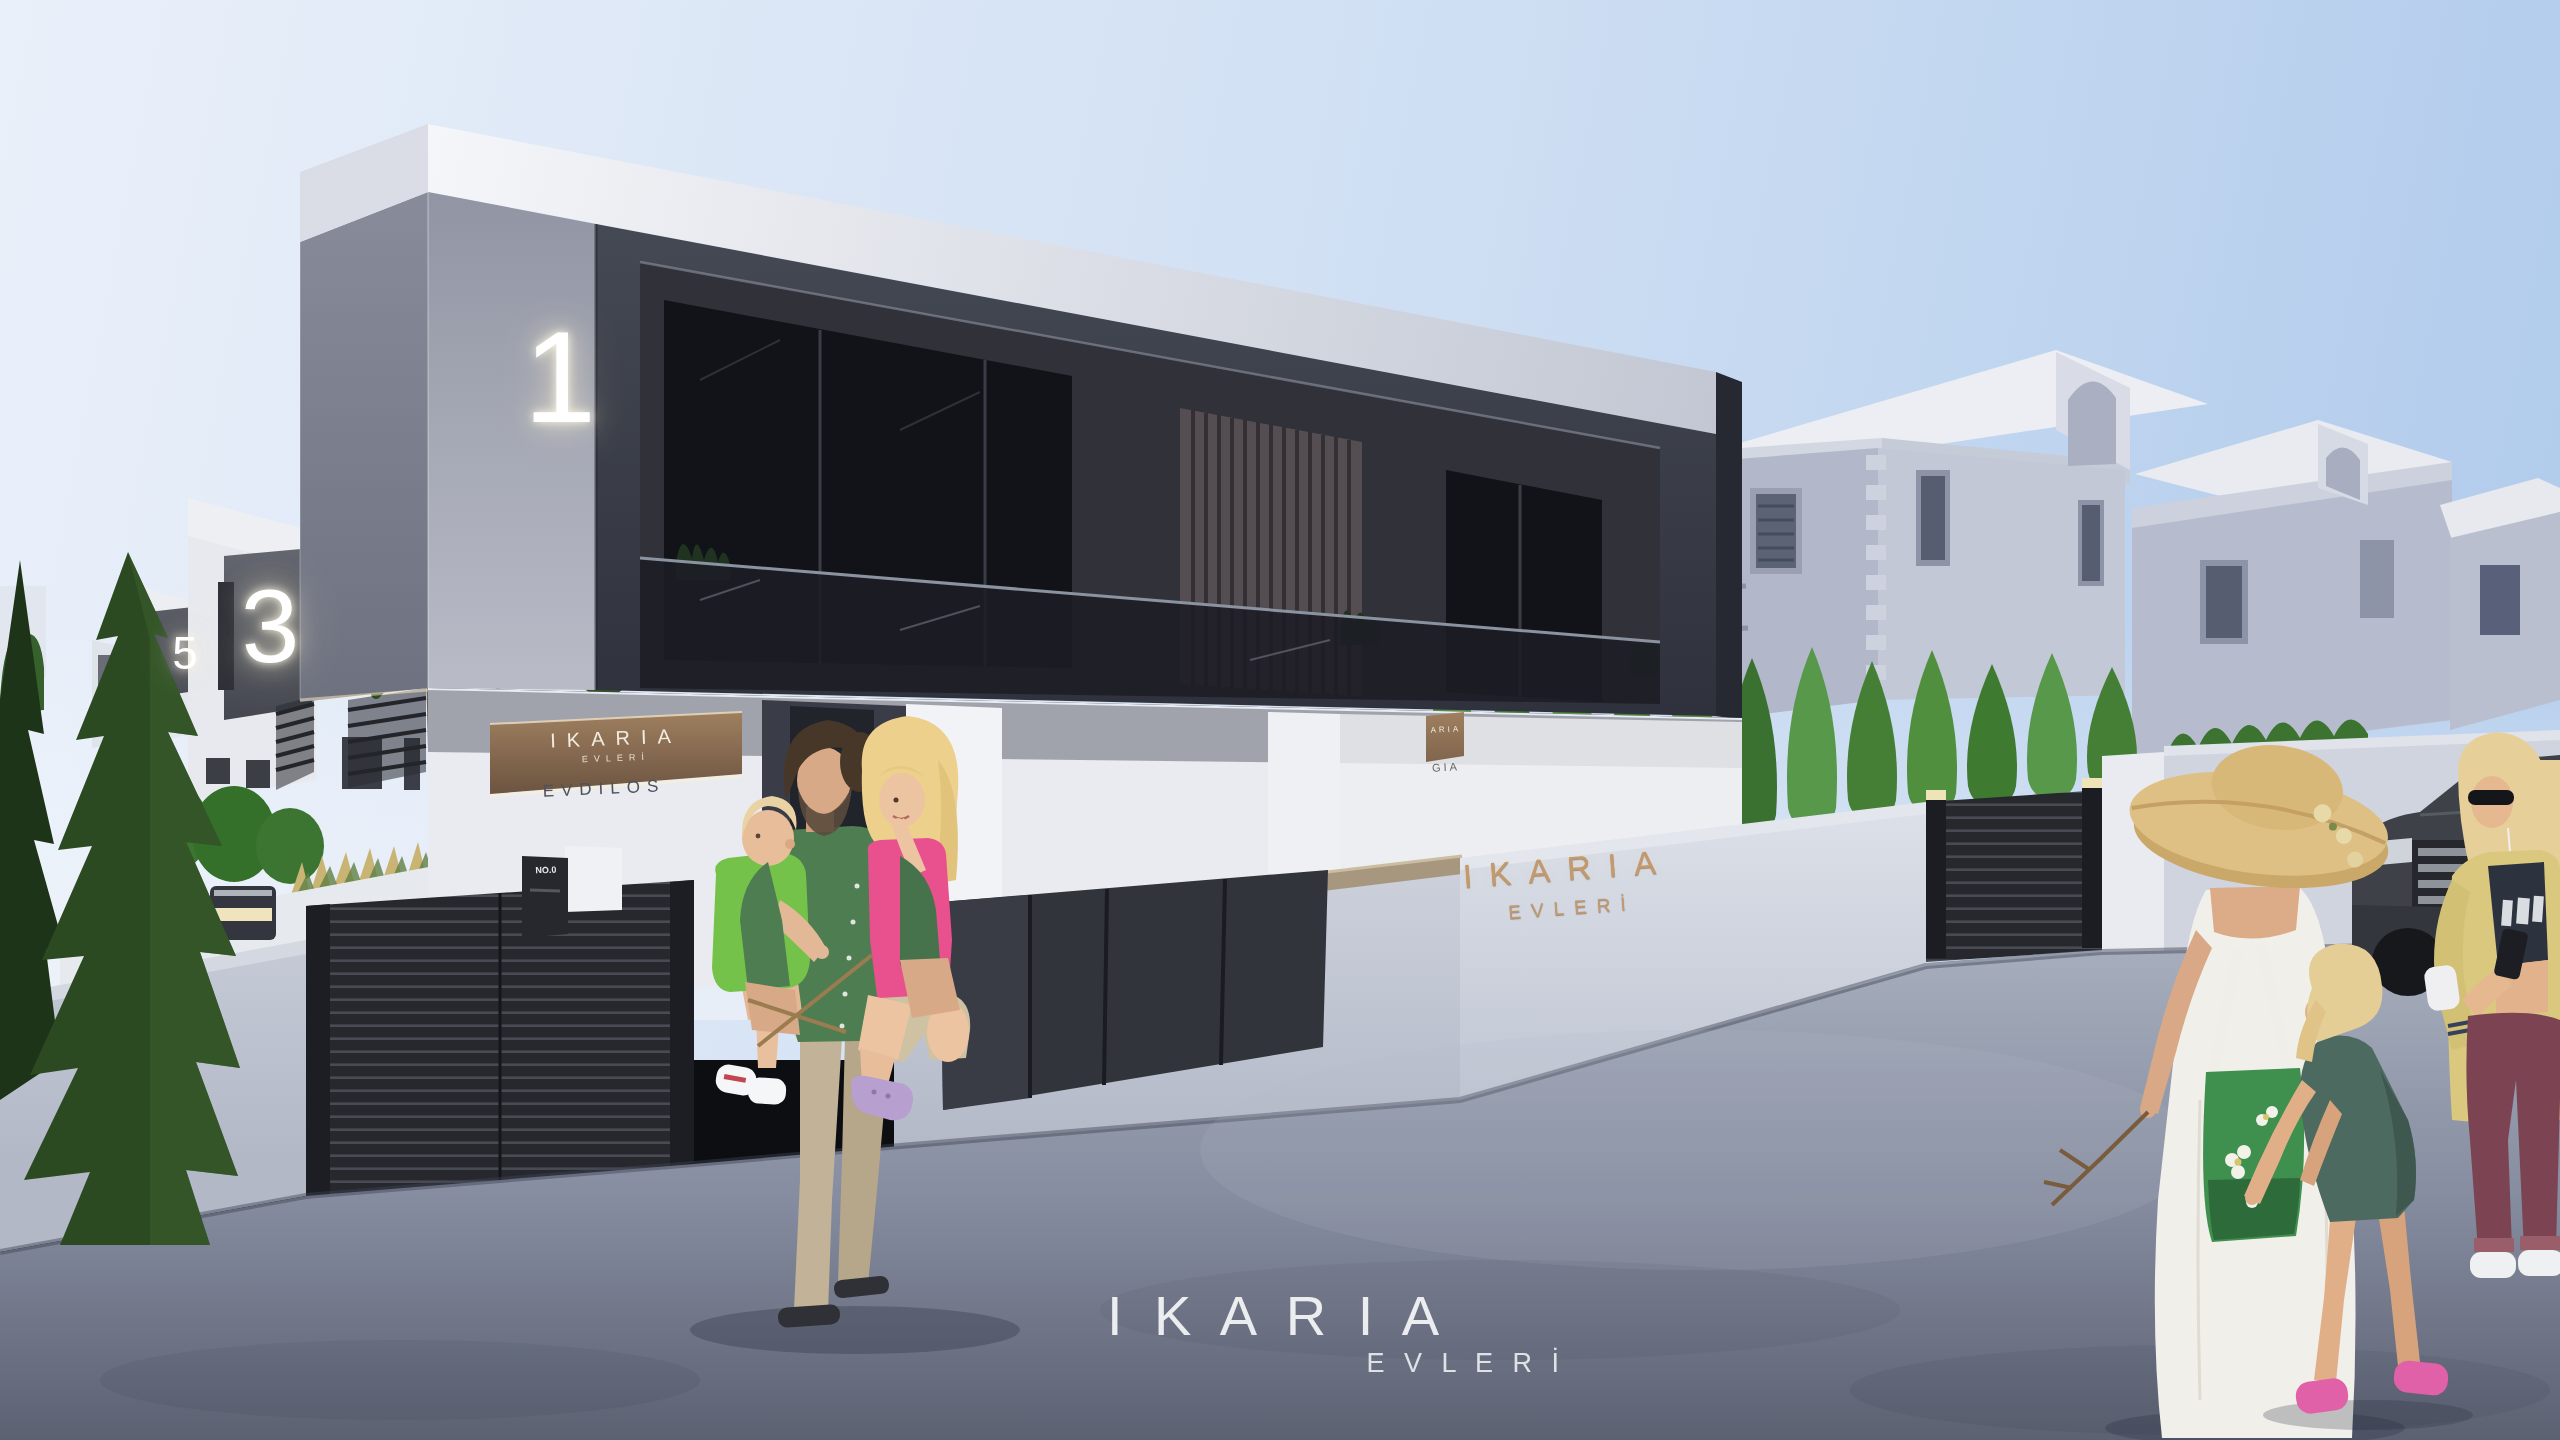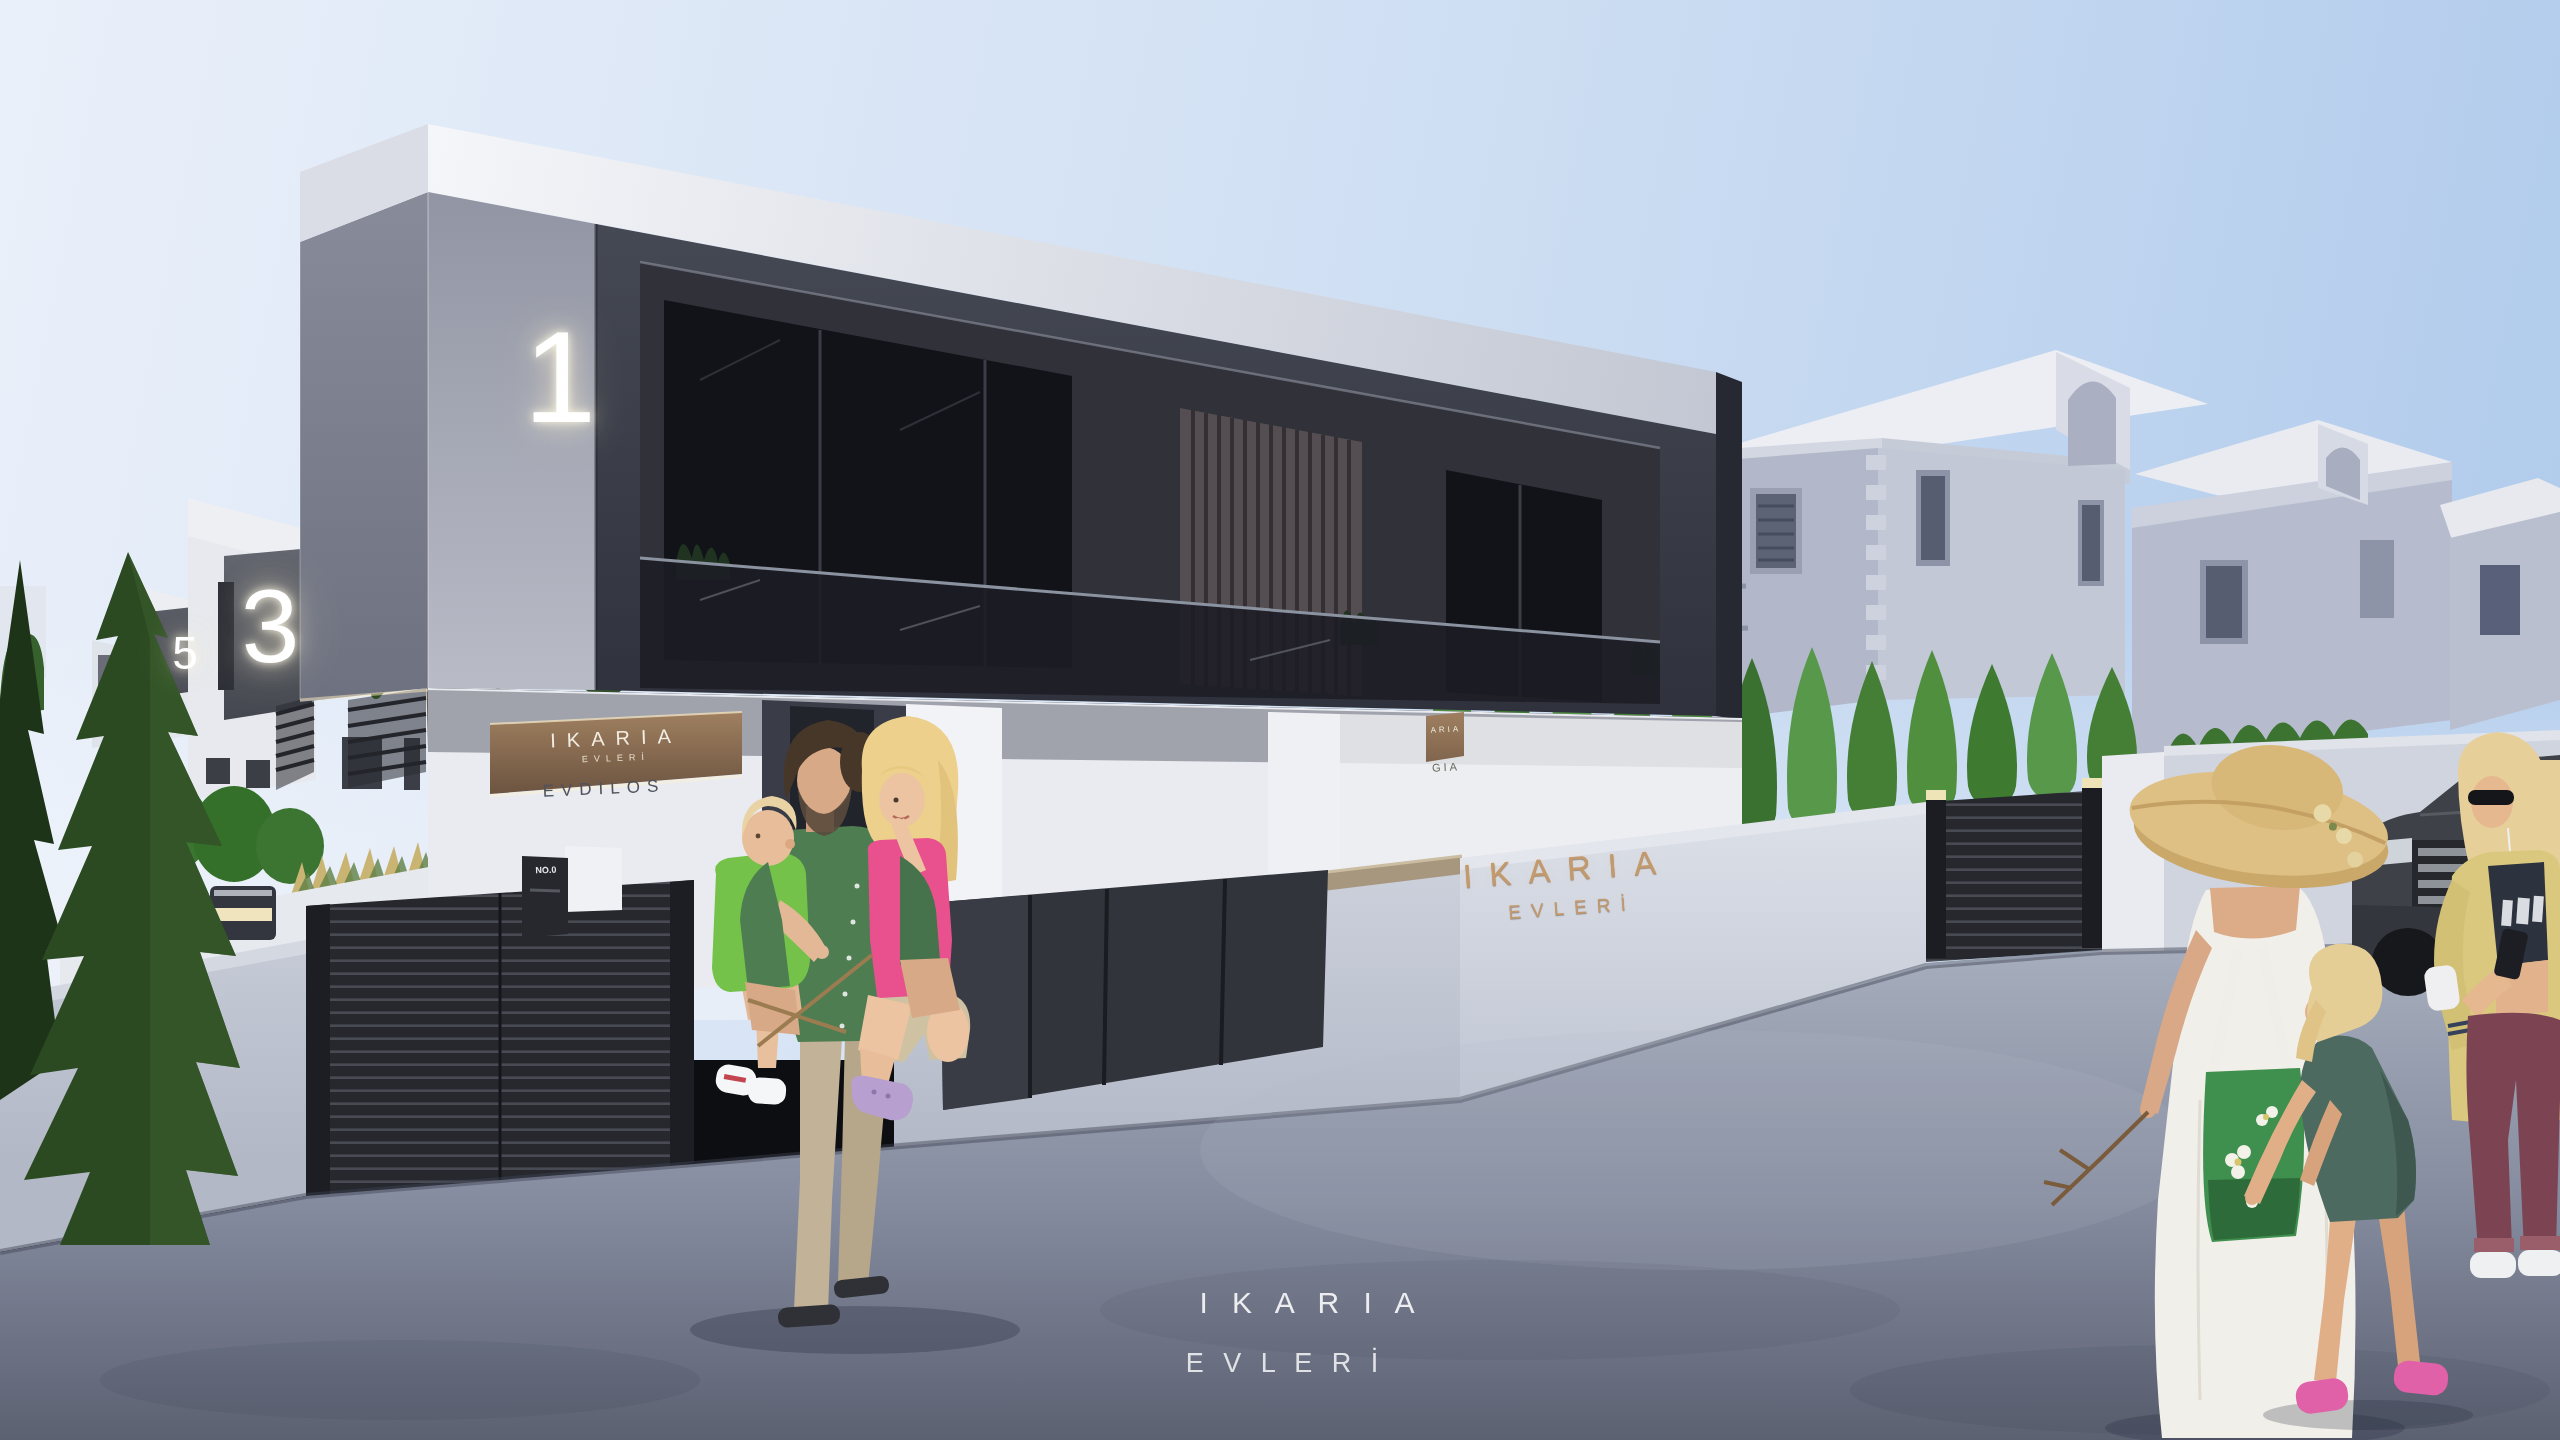--- a/index.html
+++ b/index.html
@@ -482,16 +482,16 @@
 <div class="ov" style="left:480px;top:780px;width:248px;font-size:17px;letter-spacing:7px;color:#4e525c;transform:rotate(-2.6deg);">EVDILOS</div>
 
 <div class="ov" style="left:1422px;top:726px;width:48px;font-size:8px;letter-spacing:3px;color:#efe9dc;transform:rotate(-3deg);">ARIA</div>
 <div class="ov" style="left:1418px;top:762px;width:56px;font-size:11px;letter-spacing:3px;color:#6c6960;transform:rotate(-3deg);">GIA</div>
 
 <div class="ov" style="left:1458px;top:852px;width:220px;font-size:33px;letter-spacing:17px;color:#c49a6c;transform:rotate(-4.2deg);text-shadow:0 1px 1px rgba(90,60,30,.5),0 0 6px rgba(255,220,170,.25);">IKARIA</div>
 <div class="ov" style="left:1472px;top:898px;width:200px;font-size:19px;letter-spacing:10px;color:#c49a6c;transform:rotate(-4.2deg);text-shadow:0 1px 1px rgba(90,60,30,.5);">EVLERİ</div>
 
 <div class="ov" style="left:526px;top:866px;width:40px;font-size:9px;font-weight:700;color:#e9e9ec;transform:rotate(-2deg);">NO.0</div>
 
-<div class="ov wm" style="left:1031px;top:1288px;width:560px;font-size:30px;letter-spacing:8px;">I K A R I A</div>
-<div class="ov wm" style="left:1005px;top:1350px;width:560px;font-size:27px;letter-spacing:6px;opacity:.92;">E V L E R İ</div>
+<div class="ov wm" style="left:997px;top:1288px;width:560px;font-size:56px;letter-spacing:8px;">I K A R I A</div>
+<div class="ov wm" style="left:1005px;top:1350px;width:560px;font-size:27px;letter-spacing:6px;opacity:.92;text-align:right;">E V L E R İ</div>
 
 </div>
 
 </body></html>

